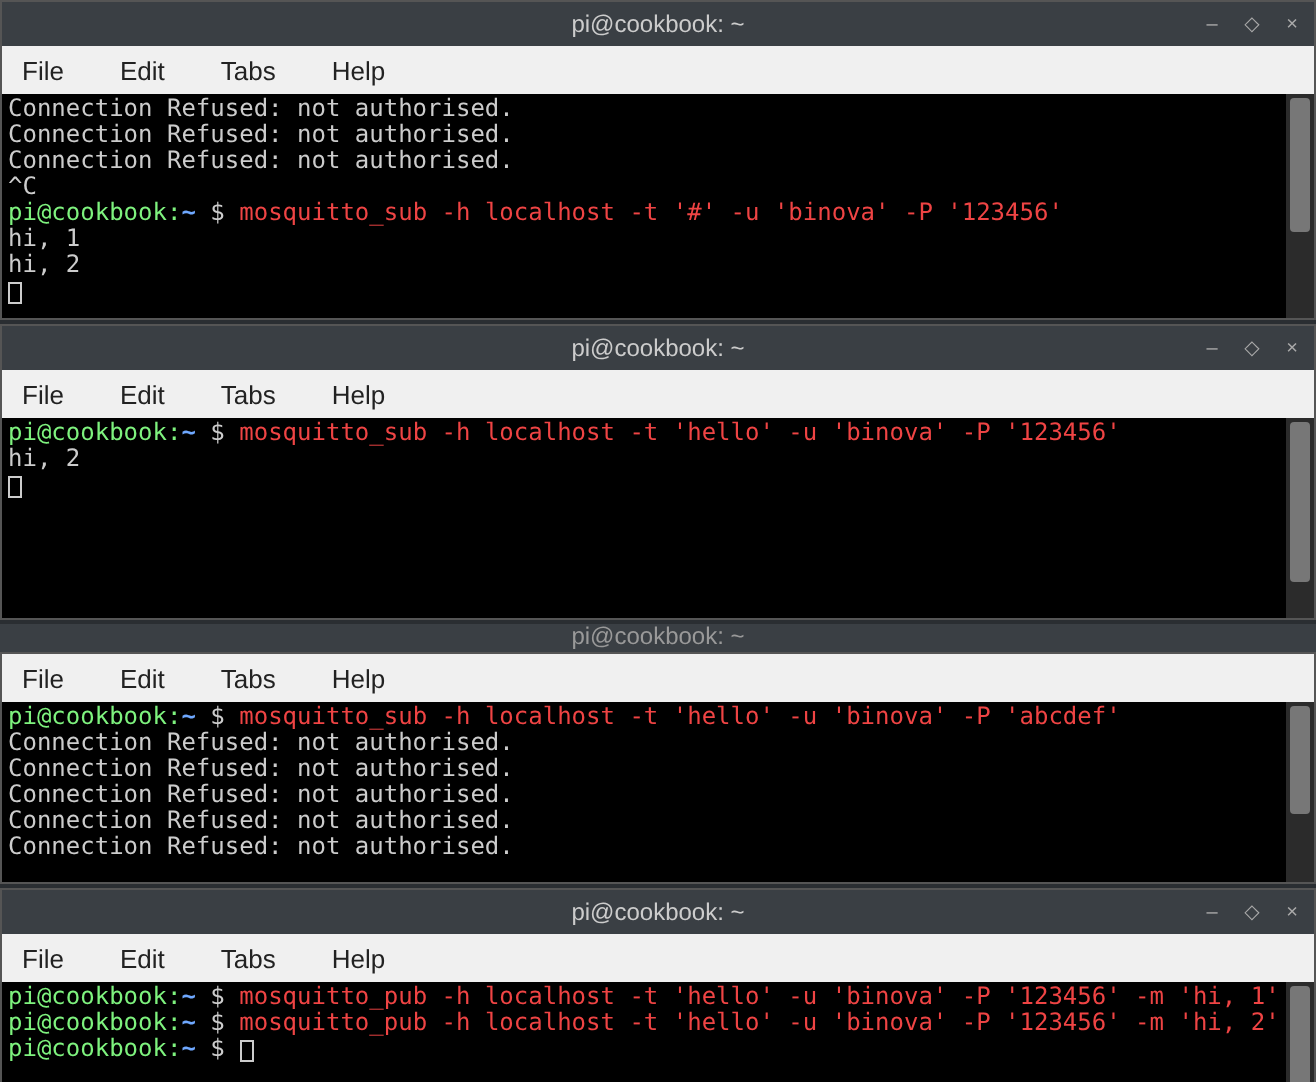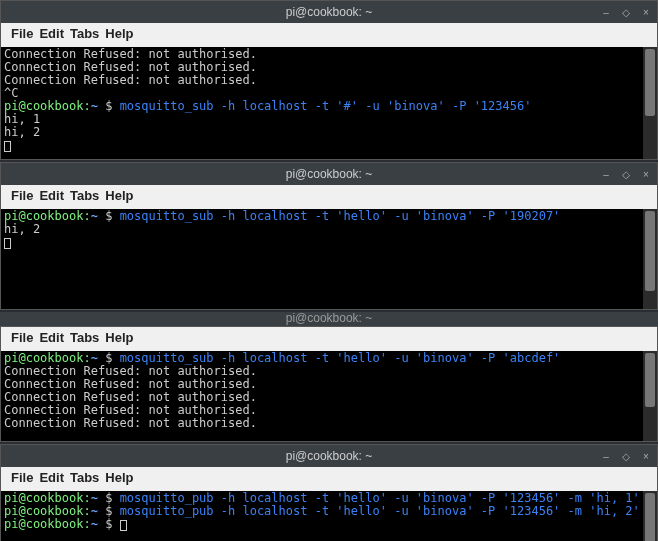--- a/index.html
+++ b/index.html
@@ -39,27 +39,26 @@
   }
   .titlebar-buttons span {
     cursor: pointer;
     width: 10px;
     text-align: center;
   }
   .menubar {
     background: #f0f0f0;
     color: #222;
     display: flex;
-    gap: 6px;
+    gap: 28px;
     padding: 3px 10px;
     font-family: sans-serif;
     font-size: 13px;
     height: 24px;
-    align-items: flex-start;
-    font-weight: bold;
+    align-items: center;
   }
   .menubar .mi { cursor: pointer; }
   .term-wrap {
     display: flex;
     flex: 1;
   }
   .terminal {
     background: #000;
     color: #ccc;
     font-size: 12px;
@@ -75,21 +74,21 @@
     position: relative;
   }
   .thumb {
     background: #777;
     position: absolute;
     left: 2px; right: 2px;
     border-radius: 2px;
   }
   .prompt-user { color: #7ef27e; font-weight: normal; }
   .prompt-path { color: #6fa8ff; font-weight: bold; }
-  .cmd { color: #3b82f6; }
+  .cmd { color: #ef4444; }
   .cursor {
     display: inline-block;
     width: 7px; height: 11px;
     border: 1px solid #ccc;
     vertical-align: bottom;
   }
   .partial-title {
     background: #3a3f44;
     color: #999;
     text-align: center;
@@ -138,21 +137,21 @@
           <span>×</span>
         </div>
       </div>
       <div class="menubar">
         <span class="mi">File</span>
         <span class="mi">Edit</span>
         <span class="mi">Tabs</span>
         <span class="mi">Help</span>
       </div>
       <div class="term-wrap">
-        <div class="terminal"><div><span class="prompt-user">pi@cookbook</span><span class="prompt-user">:</span><span class="prompt-path">~</span><span> $</span><span class="cmd"> mosquitto_sub -h localhost -t 'hello' -u 'binova' -P '190207'</span></div><div>hi, 2</div><div><span class="cursor"></span></div></div>
+        <div class="terminal"><div><span class="prompt-user">pi@cookbook</span><span class="prompt-user">:</span><span class="prompt-path">~</span><span> $</span><span class="cmd"> mosquitto_sub -h localhost -t 'hello' -u 'binova' -P '123456'</span></div><div>hi, 2</div><div><span class="cursor"></span></div></div>
         <div class="scrollbar">
           <div class="thumb" style="top: 2px; height: 80%;"></div>
         </div>
       </div>
     </div>
     <div class="partial-title">pi@cookbook: ~</div>
     <div class="window w3">
       <div class="menubar">
         <span class="mi">File</span>
         <span class="mi">Edit</span>

